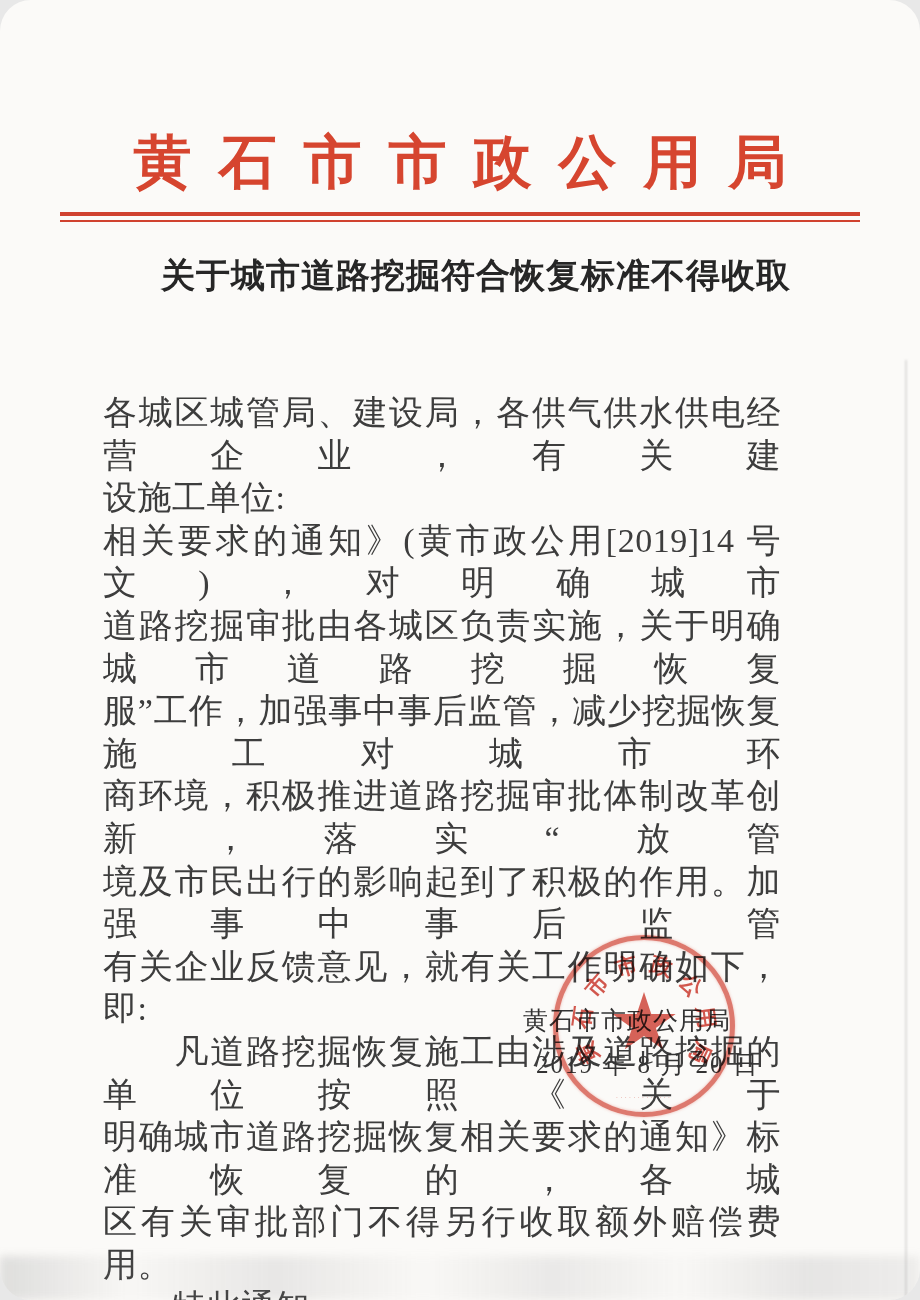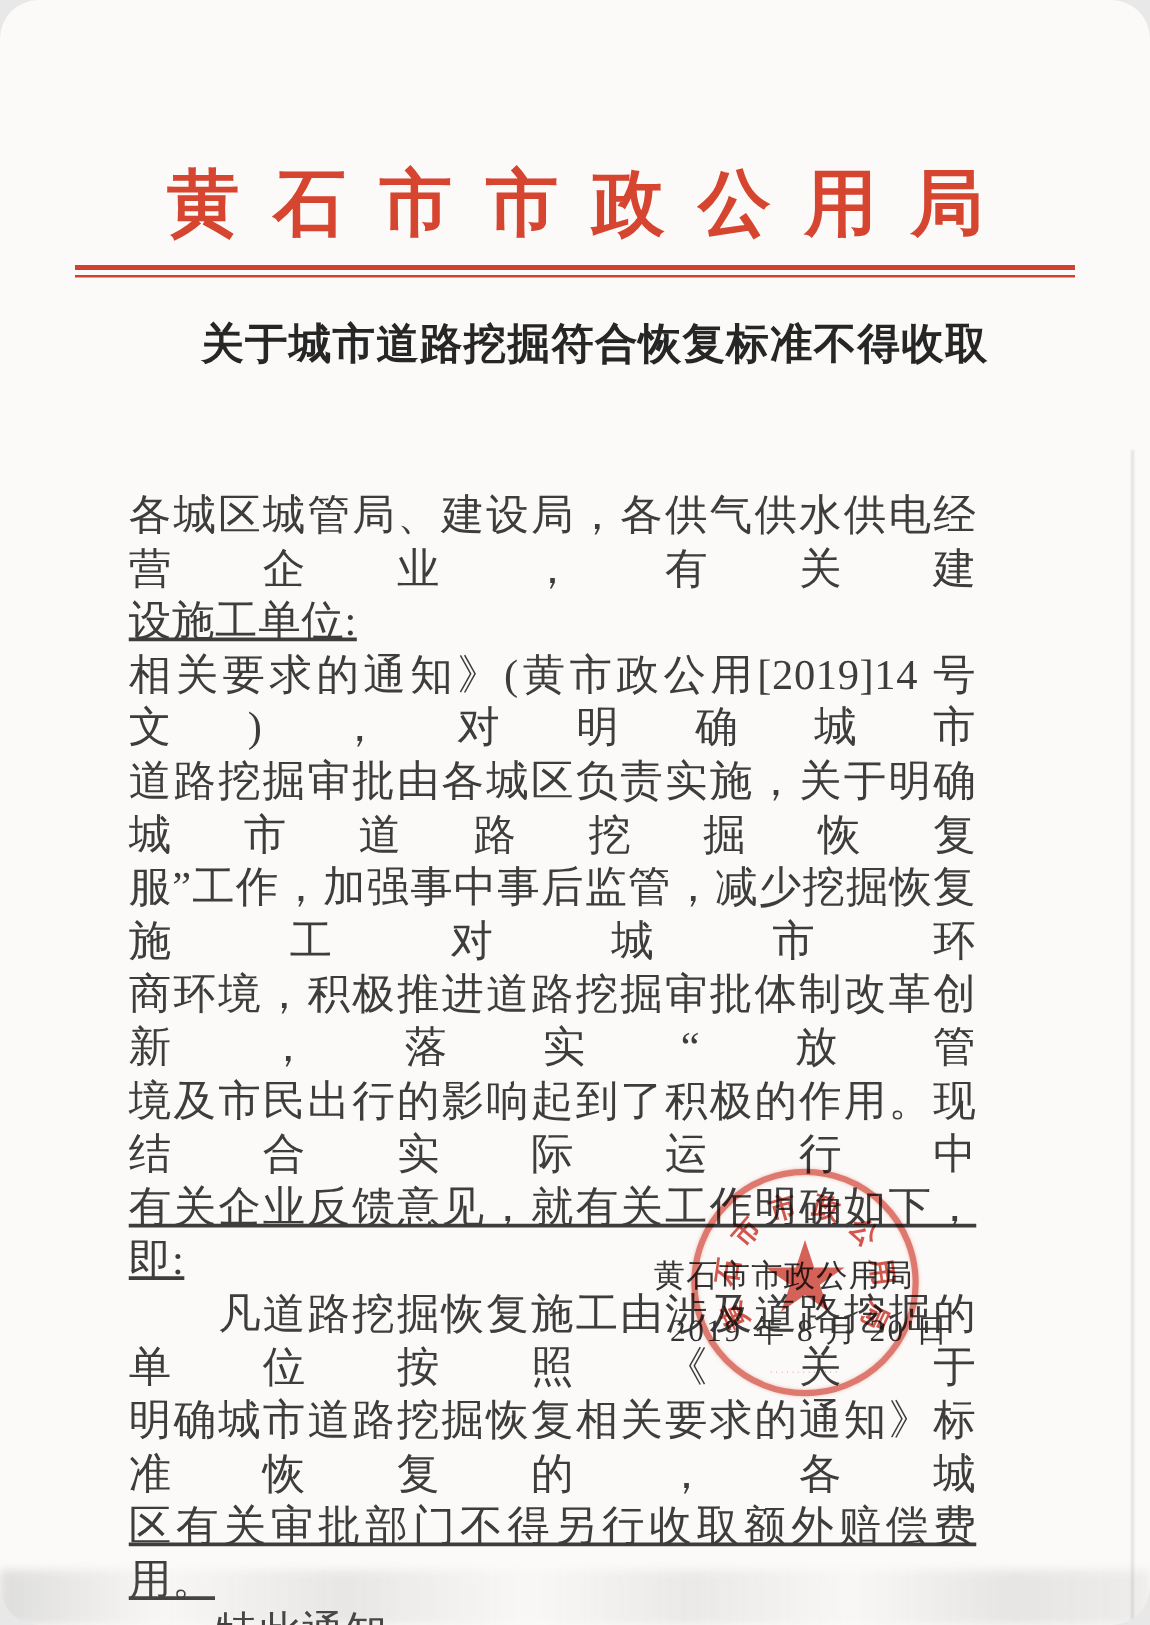--- a/index.html
+++ b/index.html
@@ -43,21 +43,20 @@
     color:#3d3d3d;
     letter-spacing:0.5px;
   }
   .body-line{
     text-align:justify;
     text-align-last:justify;
     white-space:pre-wrap;
   }
   .body-line.short{
     text-align-last:left;
-    text-decoration:underline;
   }
   
   .sig-agency{
     position:absolute;top:1004px;left:523px;
     font-size:25px;color:#333;letter-spacing:1px;white-space:nowrap;
   }
   .sig-date{
     position:absolute;top:1048px;left:536px;
     font-size:25px;color:#333;letter-spacing:2px;white-space:nowrap;
   }
@@ -121,21 +120,21 @@
     <div>关于城市道路挖掘符合恢复标准不得收取</div>
   </div>
 
   <div class="doc-body">
       <div class="body-line">各城区城管局、建设局，各供气供水供电经营企业，有关建</div>
       <div class="body-line short">设施工单位:</div>
       <div class="body-line">相关要求的通知》(黄市政公用[2019]14 号文)，对明确城市</div>
       <div class="body-line">道路挖掘审批由各城区负责实施，关于明确城市道路挖掘恢复</div>
       <div class="body-line">服”工作，加强事中事后监管，减少挖掘恢复施工对城市环</div>
       <div class="body-line">商环境，积极推进道路挖掘审批体制改革创新，落实“放管</div>
-      <div class="body-line">境及市民出行的影响起到了积极的作用。现结合实际运行中</div>
+      <div class="body-line">境及市民出行的影响起到了积极的作用。加强事中事后监管</div>
       <div class="body-line short">有关企业反馈意见，就有关工作明确如下，即:</div>
       <div class="body-line">　　凡道路挖掘恢复施工由涉及道路挖掘的单位按照《关于</div>
       <div class="body-line">明确城市道路挖掘恢复相关要求的通知》标准恢复的，各城</div>
       <div class="body-line short">区有关审批部门不得另行收取额外赔偿费用。</div>
       <div class="body-line short">　　特此通知</div>
     </div>
 
   <div class="sig-agency">黄石市市政公用局</div>
   <div class="sig-date">2019 年 8 月 20 日</div>
 

